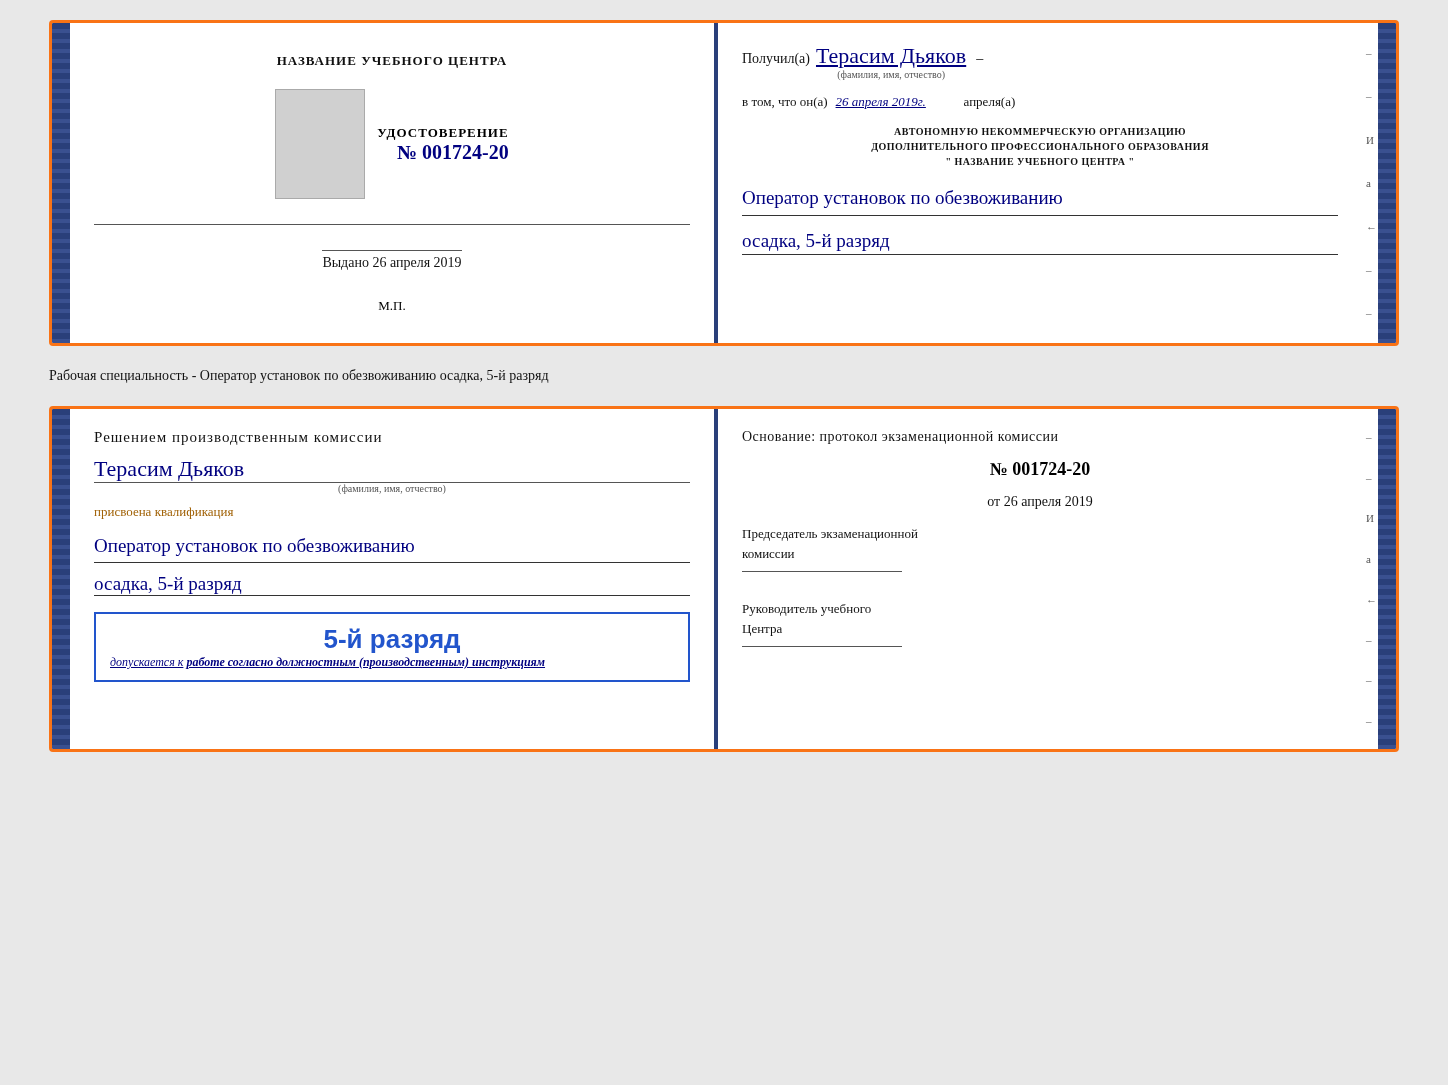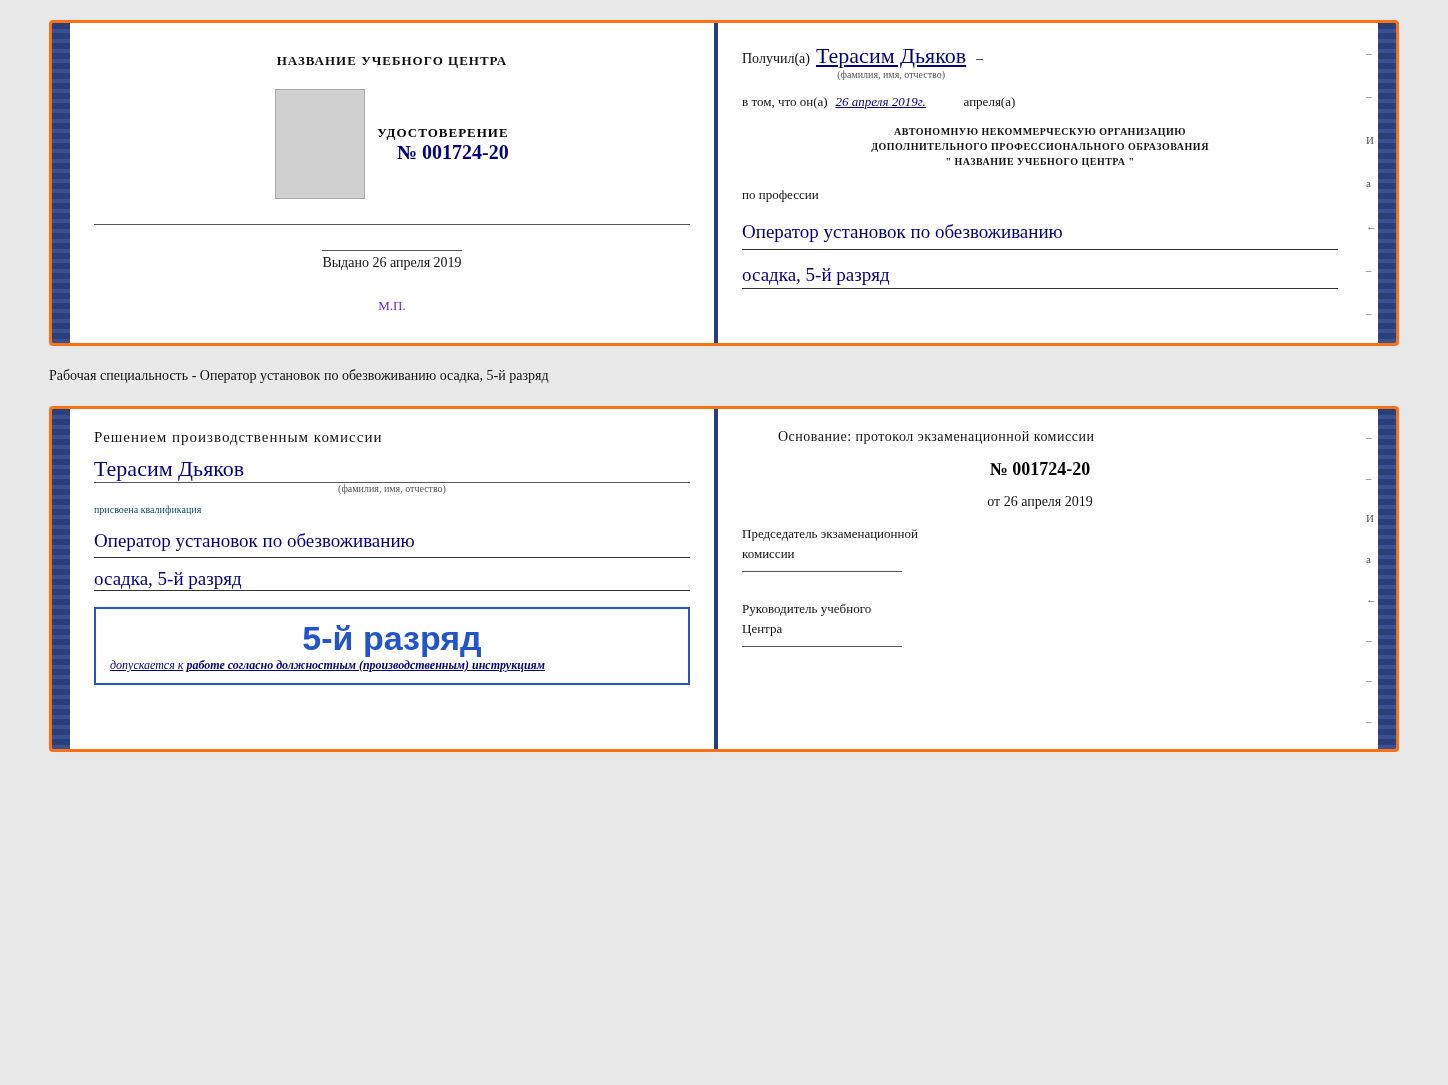--- a/index.html
+++ b/index.html
@@ -110,21 +110,21 @@
       padding-top: 4px;
     }
 
     .vydano-date {
       font-weight: 400;
       font-size: 14px;
     }
 
     .mp-label {
       font-size: 13px;
-      color: #6d28d9;
+      color: #000000;
       margin-top: 8px;
       text-align: right;
     }
 
     
     .poluchil-line {
       font-size: 14px;
       color: #111;
     }
 
@@ -227,22 +227,22 @@
     }
 
     .handwritten-name-bottom {
       font-size: 22px;
       color: #000080;
       font-family: 'Segoe Script', 'Comic Sans MS', cursive;
       border-bottom: 1px solid #555;
     }
 
     .prisvoena {
-      font-size: 10px;
-      color: #0c4a6e;
+      font-size: 13px;
+      color: #a16207;
     }
 
     .qualification-handwritten {
       font-size: 19px;
       color: #000080;
       font-family: 'Segoe Script', 'Comic Sans MS', cursive;
       border-bottom: 1px solid #333;
       line-height: 1.7;
     }
 
@@ -256,21 +256,21 @@
 
     
     .blue-stamp-box {
       border: 2px solid #2255cc;
       padding: 10px 14px;
       margin-top: 6px;
       position: relative;
     }
 
     .stamp-razryad {
-      font-size: 34px;
+      font-size: 26px;
       font-weight: 900;
       color: #2255cc;
       text-align: center;
       display: block;
       font-family: Arial, sans-serif;
     }
 
     .dopuskaetsya {
       font-size: 12px;
       color: #111;
@@ -281,21 +281,20 @@
       text-decoration: underline;
       color: #000080;
     }
 
     
     .osnovanie-title {
       font-size: 14px;
       letter-spacing: 0.5px;
       color: #111;
       font-weight: 400;
-      margin-left: 36px;
     }
 
     .protokol-number {
       font-size: 18px;
       font-weight: 700;
       color: #000;
       text-align: center;
     }
 
     .ot-line {
@@ -370,21 +369,20 @@
         <span class="vtom-date">26 апреля 2019г.</span>
         <span>апреля(а)</span>
       </div>
 
       <div class="avtonom-block">
         <div>АВТОНОМНУЮ НЕКОММЕРЧЕСКУЮ ОРГАНИЗАЦИЮ</div>
         <div>ДОПОЛНИТЕЛЬНОГО ПРОФЕССИОНАЛЬНОГО ОБРАЗОВАНИЯ</div>
         <div>"  НАЗВАНИЕ УЧЕБНОГО ЦЕНТРА  "</div>
       </div>
 
-      <div class="po-professii">по профессии</div>
 
       <div class="profession-handwritten">Оператор установок по обезвоживанию</div>
       <span class="razryad-handwritten">осадка, 5-й разряд</span>
     </div>
 
     <div style="display:flex; flex-direction:column; justify-content:space-around; padding:8px 4px; font-size:11px; color:#555; width:16px; flex-shrink:0;">
       <span>–</span>
       <span>–</span>
       <span>И</span>
       <span>а</span>

